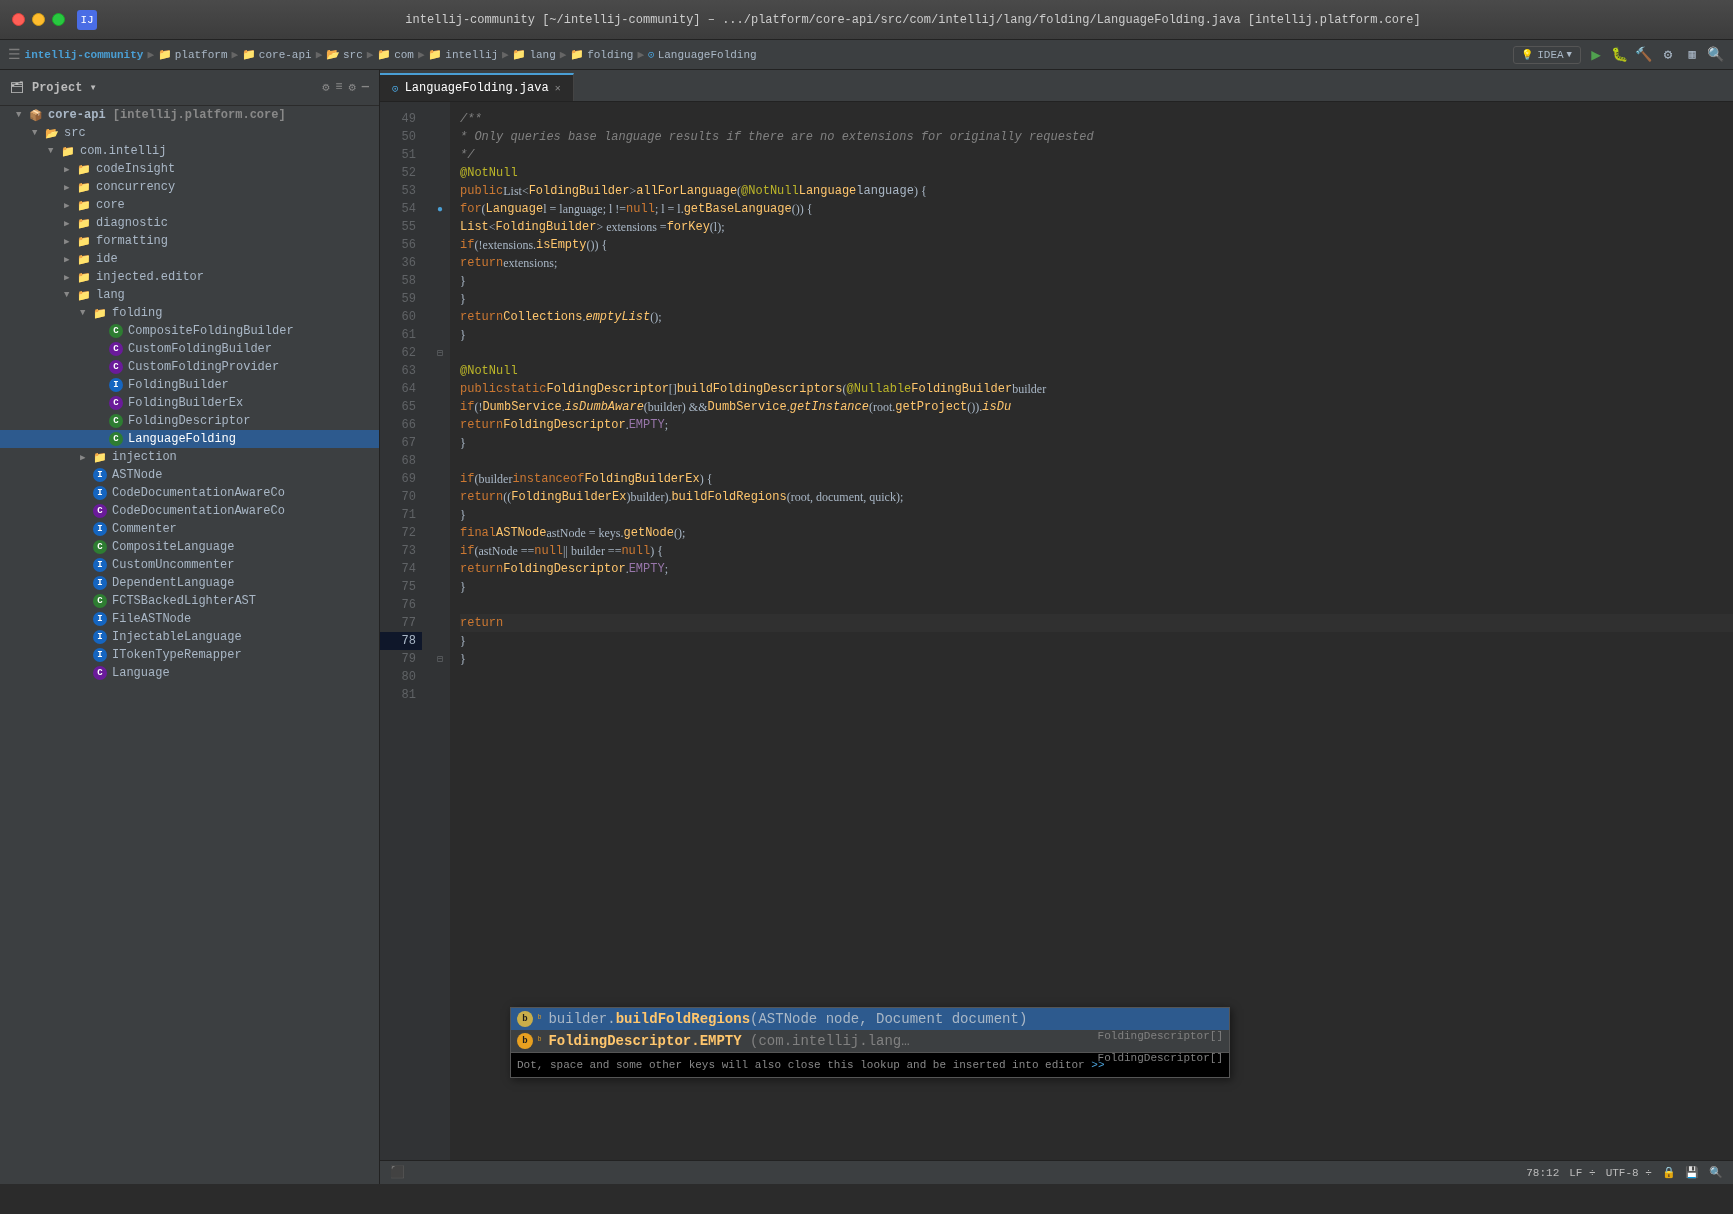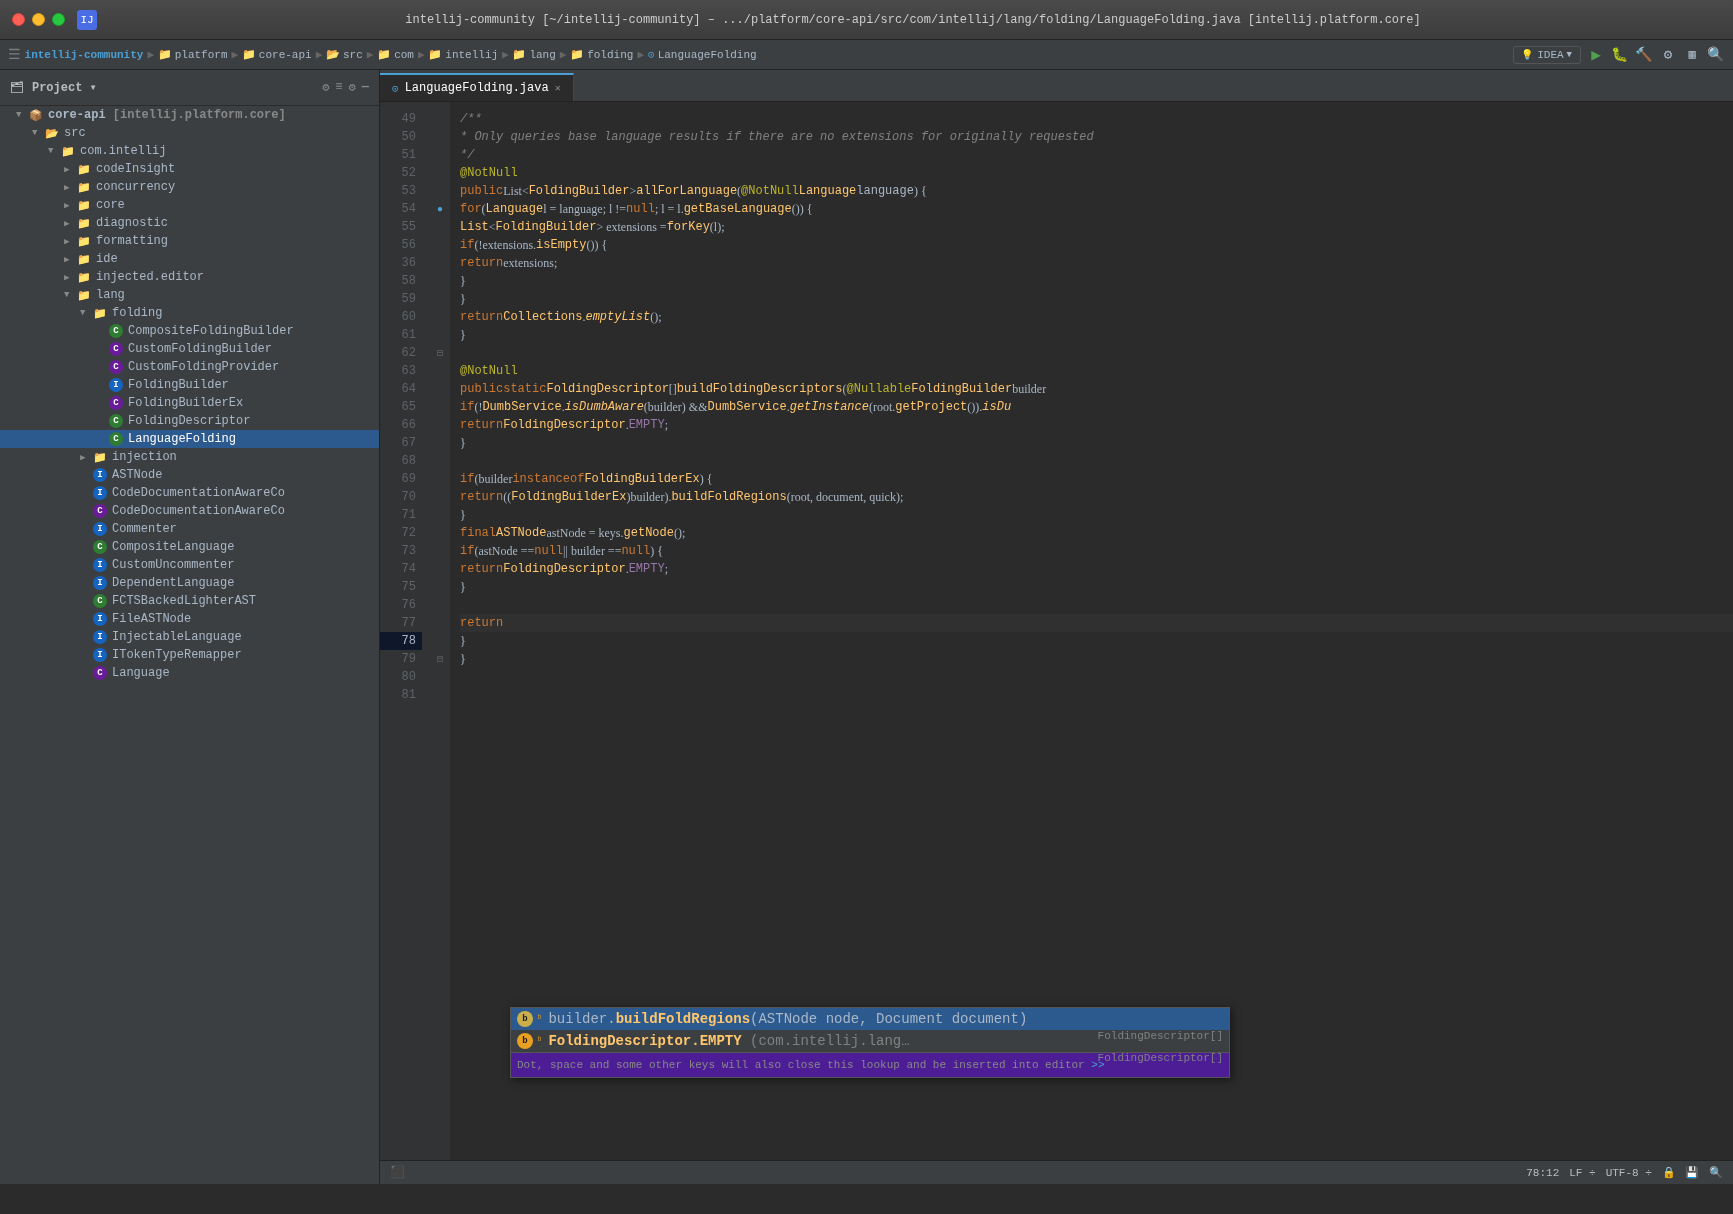--- a/index.html
+++ b/index.html
@@ -164,21 +164,21 @@
       z-index: 100;
       width: 720px;
       box-shadow: 2px 2px 8px rgba(0,0,0,0.5);
     }
     .ac-item { display: flex; align-items: center; padding: 2px 6px; height: 22px; gap: 6px; }
     .ac-item.ac-selected { background: #2d5a8e; }
     .ac-icon-container { display: flex; align-items: center; gap: 2px; flex-shrink: 0; }
     .ac-method-icon { width: 16px; height: 16px; border-radius: 50%; display: flex; align-items: center; justify-content: center; font-size: 9px; font-weight: bold; }
     .ac-text { color: #a9b7c6; font-size: 14px; flex: 1; }
     .ac-type { color: #a9b7c6; font-size: 11px; margin-left: auto; margin-top: 33px; }
-    .ac-hint { padding: 3px 6px; font-size: 11px; color: #888; background: #4c1d95; border-top: 1px solid #555; }
+    .ac-hint { padding: 3px 6px; font-size: 11px; color: #888; background: #000000; border-top: 1px solid #555; }
     .ac-hint a { color: #4a9fd5; text-decoration: none; }
 
     
     .status-bar {
       height: 24px;
       background: #3c3f41;
       border-top: 1px solid #222;
       display: flex;
       align-items: center;
       padding: 0 10px;

